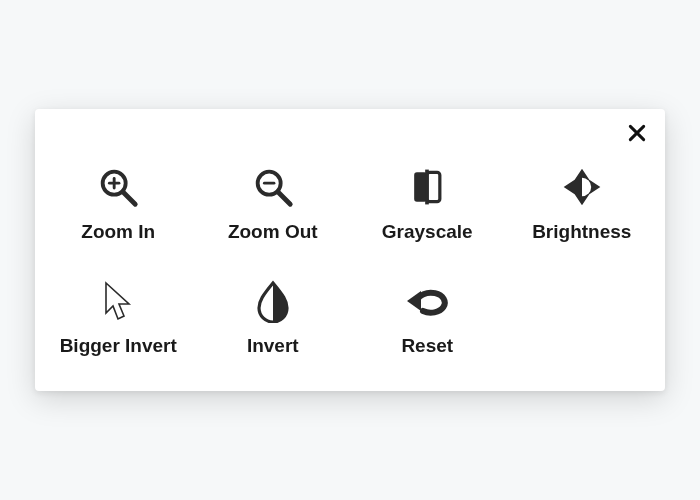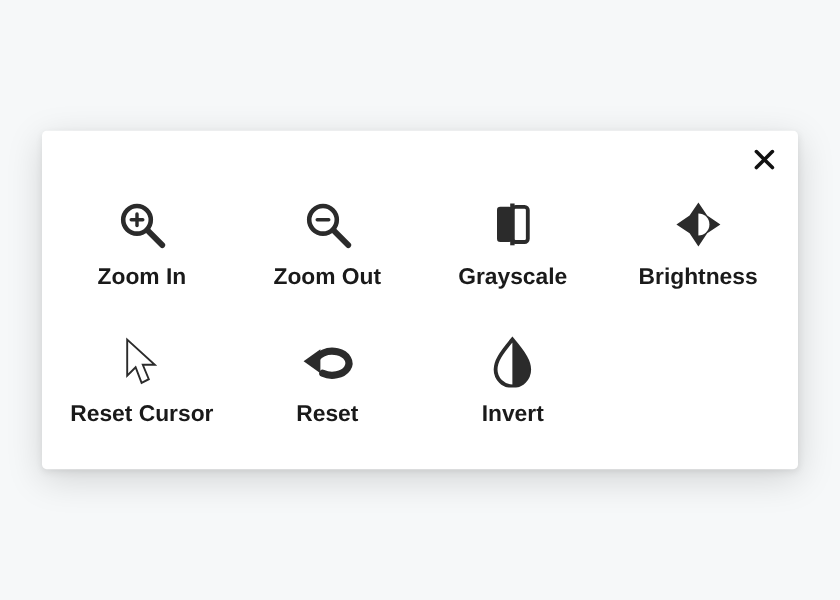--- a/index.html
+++ b/index.html
@@ -119,38 +119,38 @@
       </div>
       <div class="label">Brightness</div>
     </div>
 
     <div class="item">
       <div class="icon-slot">
         <svg width="40" height="44" viewBox="0 0 40 44">
           <path d="M8 4 L8 34 L15 27 L20 40 L26 37 L21 25 L31 25 Z" fill="#ffffff" stroke="#2b2b2b" stroke-width="1.6"></path>
         </svg>
       </div>
-      <div class="label">Reset Cursor</div>
+      <div class="label">Bigger Invert</div>
+    </div>
+
+    <div class="item">
+      <div class="icon-slot">
+        <svg width="40" height="44" viewBox="0 0 40 44">
+          <path d="M20 4 C30 16 34 22 34 29 A14 14 0 0 1 6 29 C6 22 10 16 20 4 Z" fill="none" stroke="#2b2b2b" stroke-width="3.2"></path>
+          <path d="M20 4 C30 16 34 22 34 29 A14 14 0 0 1 20 43 Z" fill="#2b2b2b"></path>
+        </svg>
+      </div>
+      <div class="label">Invert</div>
     </div>
 
     <div class="item">
       <div class="icon-slot">
         <svg width="48" height="36" viewBox="0 0 48 36">
           <path d="M14 18 A14 10 0 1 1 20 28" fill="none" stroke="#2b2b2b" stroke-width="6" stroke-linecap="round"></path>
           <polygon points="4,18 18,8 18,28" fill="#2b2b2b"></polygon>
         </svg>
       </div>
       <div class="label">Reset</div>
     </div>
 
-    <div class="item">
-      <div class="icon-slot">
-        <svg width="40" height="44" viewBox="0 0 40 44">
-          <path d="M20 4 C30 16 34 22 34 29 A14 14 0 0 1 6 29 C6 22 10 16 20 4 Z" fill="none" stroke="#2b2b2b" stroke-width="3.2"></path>
-          <path d="M20 4 C30 16 34 22 34 29 A14 14 0 0 1 20 43 Z" fill="#2b2b2b"></path>
-        </svg>
-      </div>
-      <div class="label">Invert</div>
-    </div>
-
 
   </div>
 </div>
 
 </body></html>

